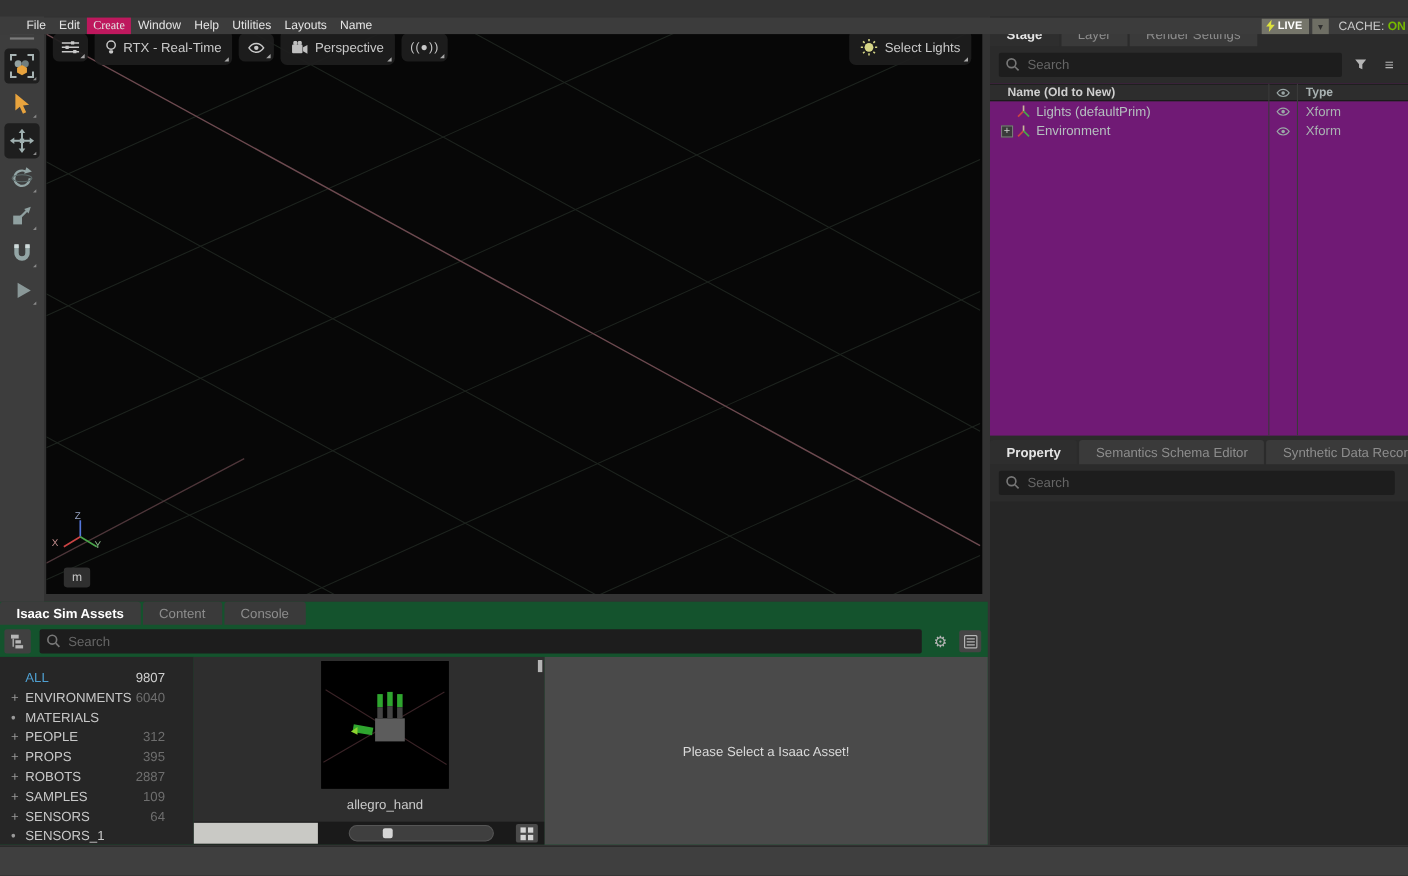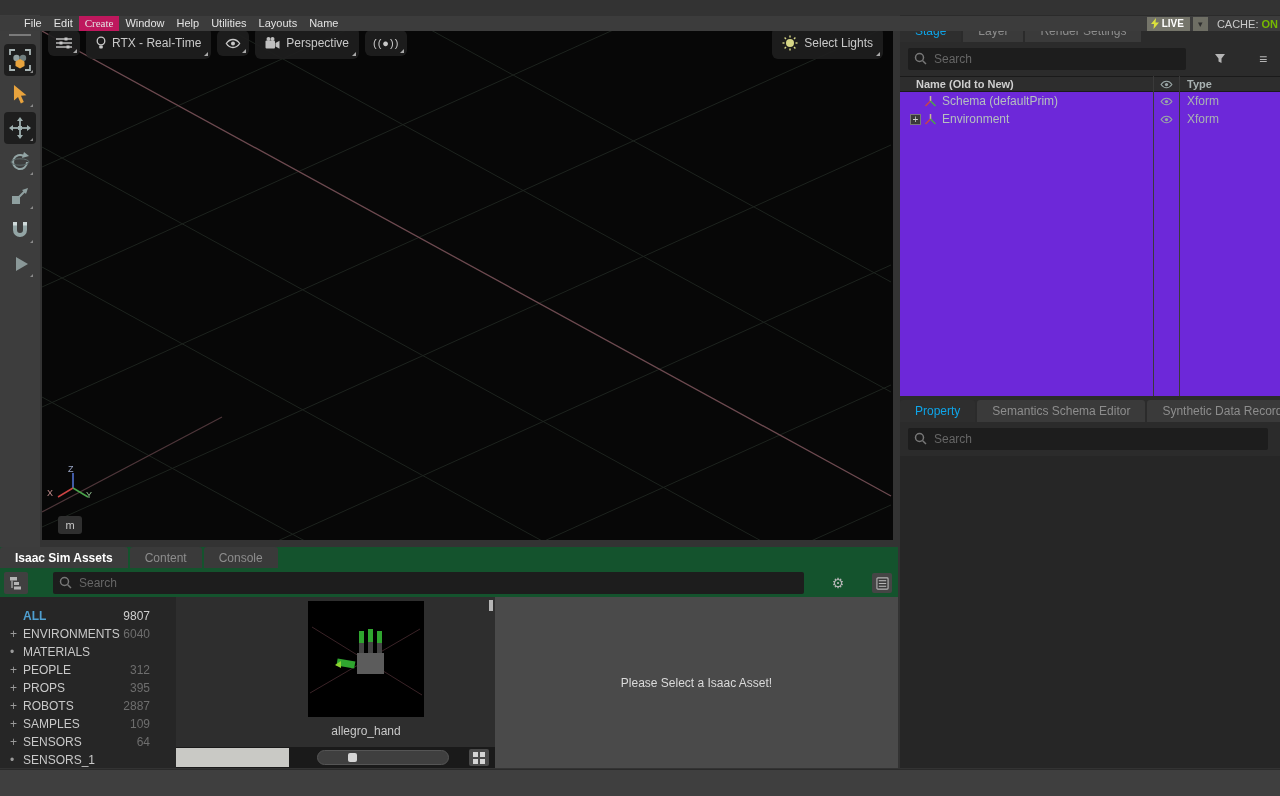--- a/index.html
+++ b/index.html
@@ -42,29 +42,29 @@
   .ax-lbl { position:absolute; font-size:9px; color:#b5b5b5; }
   #lbl-z { left:18px; top:-2px; color:#9aa6c6; }
   #lbl-x { left:-3px; top:22px; color:#c28d8d; }
   #lbl-y { left:36px; top:24px; color:#8fbb8f; }
   #unit-badge { position:absolute; left:16px; bottom:6px; width:24px; height:18px; background:#2f2f2f; border-radius:3px; color:#c9c9c9; font-size:11px; display:flex; align-items:center; justify-content:center; }
 
   
   #right-panel { position:absolute; left:900px; top:15px; width:380px; height:753px; background:#2b2b2b; display:flex; flex-direction:column; z-index:10; }
   .tabrow { display:flex; gap:2px; margin-top:5px; height:22px; flex:none; }
   .tab { padding:0 15px; line-height:22px; background:#3a3a3a; color:#8d8d8d; font-size:12px; border-radius:3px 3px 0 0; white-space:nowrap; }
-  .tab.active { background:#2e2e2e; color:#0ea5e9; font-weight:normal; }
-  .searchrow { display:flex; align-items:center; gap:25px; margin:6px 8px; height:22px; flex:none; }
+  .tab.active { background:#2e2e2e; color:#e5e5e5; font-weight:bold; }
+  .searchrow { display:flex; align-items:center; gap:8px; margin:6px 8px; height:22px; flex:none; }
   .searchbox { position:relative; flex:1; height:22px; }
   .searchbox svg { position:absolute; left:6px; top:4px; }
   .searchbox input { width:100%; height:22px; background:#1d1d1d; border:none; border-radius:2px; color:#bbb; padding-left:26px; font-size:12px; }
   .searchbox input::placeholder { color:#666; }
   .mini { width:18px; height:18px; display:flex; align-items:center; justify-content:center; color:#b5b5b5; font-size:14px; flex:none; }
 
-  #tree { height:320px; position:relative; background:#6d28d9; flex:none; overflow:hidden; }
+  #tree { height:320px; position:relative; background:#701a75; flex:none; overflow:hidden; }
   .thead { height:16px; background:#2d2d2d; border-top:1px solid #1a1a1a; border-bottom:1px solid #1a1a1a; display:flex; font-size:11px; font-weight:bold; color:#cfcfcf; align-items:center; }
   .trow { height:18px; display:flex; align-items:center; color:#b5bfbf; font-size:12px; }
   .c-name { width:253px; display:flex; align-items:center; padding-left:8px; overflow:hidden; white-space:nowrap; }
   .c-eye { width:26px; display:flex; justify-content:center; }
   .c-type { flex:1; padding-left:8px; color:#a9b2b2; }
   .thead .c-name { padding-left:16px; }
   .indent { width:16px; flex:none; }
   .expand { width:11px; height:11px; border:1px solid #7a7a7a; background:#3a3a3a; color:#cfcfcf; font-size:10px; line-height:9px; text-align:center; margin:0 3px 0 2px; flex:none; }
   .jack { margin-right:5px; flex:none; }
   .vline { position:absolute; top:0; width:1px; height:320px; background:#3a3a3a; }
@@ -79,27 +79,27 @@
   .tabrow.btm { margin-top:0; height:21px; gap:2px; }
   .tab.btm-active { background:#3c3c3c; color:#ffffff; font-weight:bold; }
   .searchrow.btm { margin:4px 6px 3px 4px; }
   .mini.boxed { background:#454545; border-radius:2px; width:20px; height:20px; }
   .mini.tree-toggle { background:#404040; border-radius:2px; width:24px; height:22px; }
   #bp-content { flex:1; display:flex; overflow:hidden; }
   #categories { width:176px; background:#262626; padding-top:10px; overflow:hidden; }
   .cat { display:flex; align-items:center; height:18px; padding:0 26px 0 10px; color:#c9c9c9; font-size:12px; }
   .pfx { width:13px; color:#9a9a9a; flex:none; }
   .cnt { margin-left:auto; color:#6e6e6e; }
-  .cat.sel .lbl { color:#4f9fd0; font-weight:bold; }
+  .cat.sel .lbl { color:#4f9fd0; font-weight:normal; }
   .cat.sel .cnt { color:#cfcfcf; }
 
   #asset-grid { width:319px; background:#2e2e2e; position:relative; overflow:hidden; }
   .asset { position:absolute; top:4px; }
   #asset-0 { left:4px; width:110px; }
-  #asset-1 { left:132px; width:116px; }
+  #asset-1 { left:116px; width:116px; }
   .alabel { text-align:center; color:#c9c9c9; font-size:12px; margin-top:4px; }
   .usd-icon { position:relative; width:110px; height:112px; }
   .paper { position:absolute; left:19px; top:6px; width:74px; height:100px; background:linear-gradient(160deg,#fbfbfb 60%,#d8d8d8); clip-path:polygon(0 0, 56px 0, 74px 18px, 74px 100px, 0 100px); box-shadow:3px 3px 4px rgba(0,0,0,0.4); }
   .fold { position:absolute; left:75px; top:6px; width:0; height:0; border-style:solid; border-width:0 0 18px 18px; border-color:transparent transparent #bdbdbd transparent; }
   .sq-back { position:absolute; left:55px; top:20px; width:20px; height:20px; background:#bfe9f9; border:4px solid #35aadd; transform:rotate(5deg); }
   .sq-front { position:absolute; left:36px; top:30px; width:24px; height:24px; background:#49bdec; border:4px solid #1486ba; transform:rotate(-4deg); }
   .sq-inner { position:absolute; left:44px; top:39px; width:9px; height:9px; background:#d9f4fc; border:2px solid #1486ba; transform:rotate(-4deg); }
   .usd-txt { position:absolute; left:19px; top:70px; width:74px; text-align:center; font-weight:bold; font-size:22px; color:#a2a2a2; letter-spacing:1px; }
   .thumb { width:116px; height:116px; background:#000; }
   .vstub { position:absolute; right:2px; top:3px; width:4px; height:11px; background:#b5b5b5; }
@@ -335,21 +335,21 @@
     </div>
 
     <div class="trow">
       <div class="c-name">
         <span class="indent"></span>
         <svg class="jack" width="13" height="13" viewBox="0 0 13 13">
           <line x1="6.5" y1="6" x2="6.5" y2="1" stroke="#c8b89a" stroke-width="1.5"></line>
           <line x1="6.5" y1="6" x2="1.5" y2="11" stroke="#cc4444" stroke-width="1.5"></line>
           <line x1="6.5" y1="6" x2="11.5" y2="11" stroke="#4aa54a" stroke-width="1.5"></line>
         </svg>
-        <span>Schema (defaultPrim)</span>
+        <span>Lights (defaultPrim)</span>
       </div>
       <div class="c-eye">
         <button>
           <svg width="13" height="9" viewBox="0 0 24 16">
             <path d="M12 2C6 2 2 8 2 8s4 6 10 6 10-6 10-6-4-6-10-6z" fill="none" stroke="#9aa6a6" stroke-width="2"></path>
               <circle cx="12" cy="8" r="3" fill="#9aa6a6"></circle>
           </svg>
         </button>
       </div>
       <div class="c-type">Xform</div>

